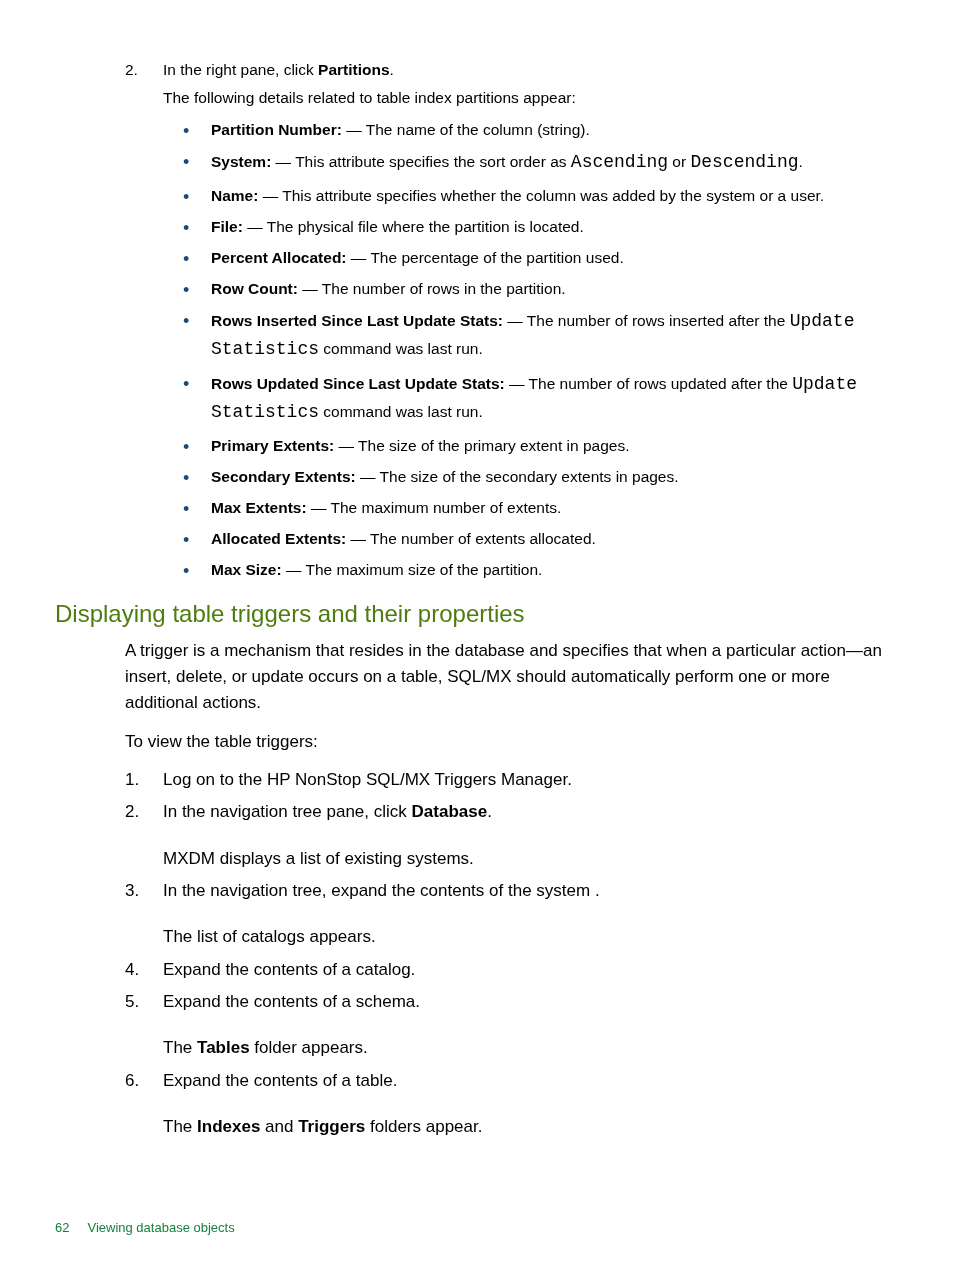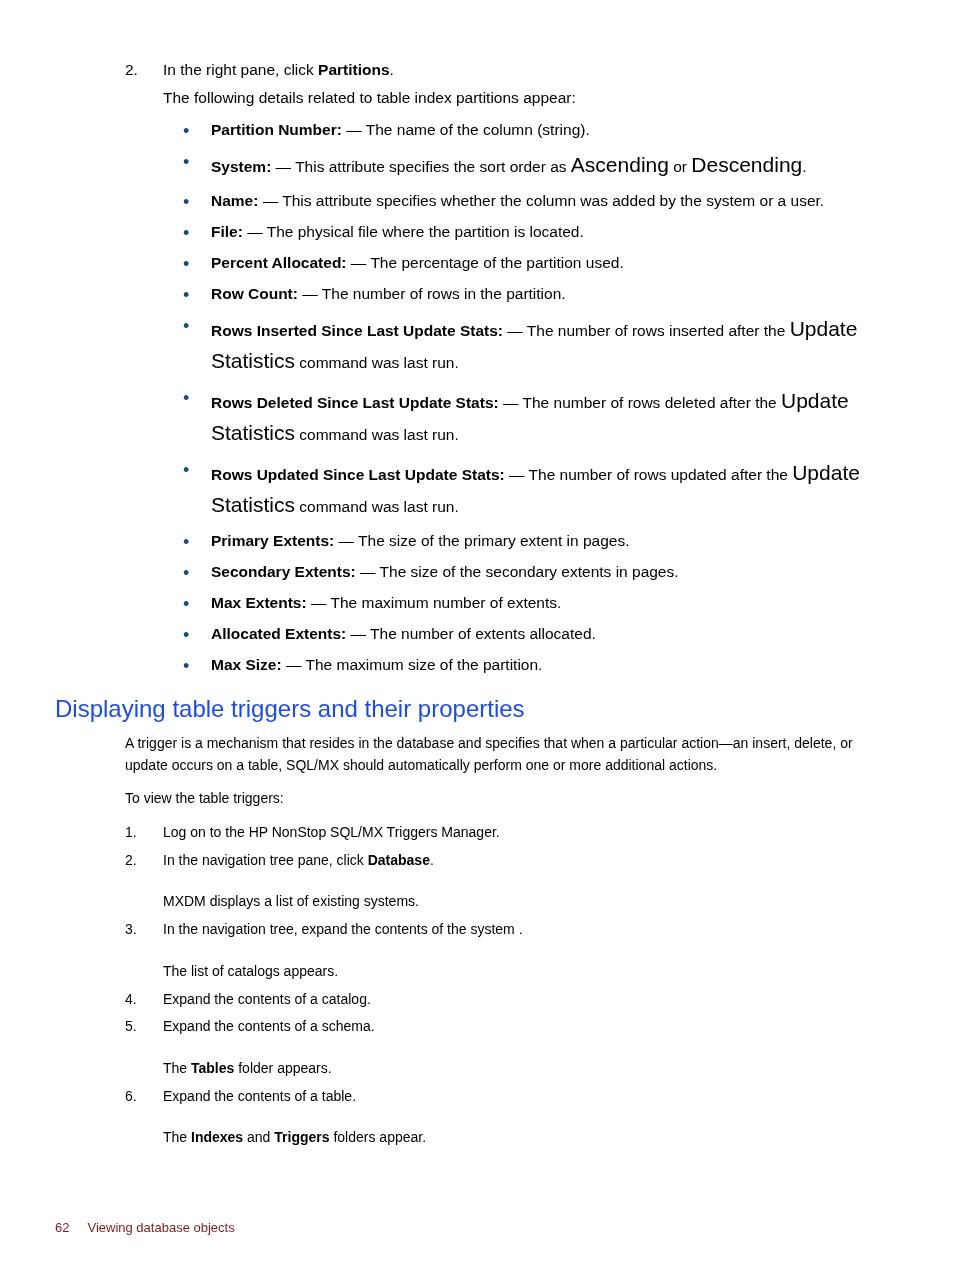--- a/index.html
+++ b/index.html
@@ -22,51 +22,51 @@
     position: relative;
     padding-left: 38px;
     margin-bottom: 6px;
   }
   ol.main-list > li > .num {
     position: absolute;
     left: 0;
     top: 0;
   }
   .bold { font-weight: bold; }
-  .mono { font-family: Liberation Sans, sans-serif; font-size: 21px; }
+  .mono { font-family: Liberation Mono, monospace; font-size: 18px; }
   ul.bullets {
     list-style: none;
     margin-top: 8px;
     padding-left: 20px;
   }
   ul.bullets > li {
     position: relative;
     padding-left: 28px;
     margin-bottom: 7px;
     line-height: 1.55;
   }
   ul.bullets > li::before {
     content: "•";
     position: absolute;
     left: 0;
     top: 0;
     color: #1a4a7a;
     font-size: 18px;
   }
   h2.section-heading {
-    color: #1d4ed8;
+    color: #4d7c0f;
     font-weight: normal;
     font-size: 24px;
     margin-top: 18px;
     margin-bottom: 10px;
     margin-left: 0px;
   }
   .section-body {
     padding-left: 70px;
-    font-size: 14px;
+    font-size: 17px;
     line-height: 1.55;
   }
   .section-body > p { margin-bottom: 12px; }
   ol.steps {
     list-style: none;
   }
   ol.steps > li {
     position: relative;
     padding-left: 38px;
     margin-bottom: 6px;
@@ -78,42 +78,41 @@
   }
   ol.steps > li > .sub {
     display: block;
     margin-top: 20px;
   }
   .footer {
     position: absolute;
     bottom: 36px;
     left: 55px;
     font-size: 13px;
-    color: #7f1d1d;
+    color: #15803d;
   }
   .footer .pnum { margin-right: 18px; }
 </style>
 </head>
 <body>
 
 <div class="content">
   <ol class="main-list">
     <li>
       <span class="num">2.</span>
       <span><span>In the right pane, click </span><span class="bold">Partitions</span><span>.</span></span>
       <div style="margin-top:4px;">The following details related to table index partitions appear:</div>
       <ul class="bullets">
         <li><span class="bold">Partition Number:</span><span> — </span><span>The name of the column (string).</span></li>
         <li><span class="bold">System:</span><span> — </span><span>This attribute specifies the sort order as </span><span class="mono">Ascending</span><span> or </span><span class="mono">Descending</span><span>.</span></li>
         <li><span class="bold">Name:</span><span> — </span><span>This attribute specifies whether the column was added by the system or a user.</span></li>
         <li><span class="bold">File:</span><span> — </span><span>The physical file where the partition is located.</span></li>
         <li><span class="bold">Percent Allocated:</span><span> — </span><span>The percentage of the partition used.</span></li>
         <li><span class="bold">Row Count:</span><span> — </span><span>The number of rows in the partition.</span></li>
         <li><span class="bold">Rows Inserted Since Last Update Stats:</span><span> — </span><span>The number of rows inserted after the </span><span class="mono">Update Statistics</span><span> command was last run.</span></li>
-        <li><span class="bold">Rows Deleted Since Last Update Stats:</span><span> — </span><span>The number of rows deleted after the </span><span class="mono">Update Statistics</span><span> command was last run.</span></li>
         <li><span class="bold">Rows Updated Since Last Update Stats:</span><span> — </span><span>The number of rows updated after the </span><span class="mono">Update Statistics</span><span> command was last run.</span></li>
         <li><span class="bold">Primary Extents:</span><span> — </span><span>The size of the primary extent in pages.</span></li>
         <li><span class="bold">Secondary Extents:</span><span> — </span><span>The size of the secondary extents in pages.</span></li>
         <li><span class="bold">Max Extents:</span><span> — </span><span>The maximum number of extents.</span></li>
         <li><span class="bold">Allocated Extents:</span><span> — </span><span>The number of extents allocated.</span></li>
         <li><span class="bold">Max Size:</span><span> — </span><span>The maximum size of the partition.</span></li>
       </ul>
     </li>
   </ol>
 </div>

